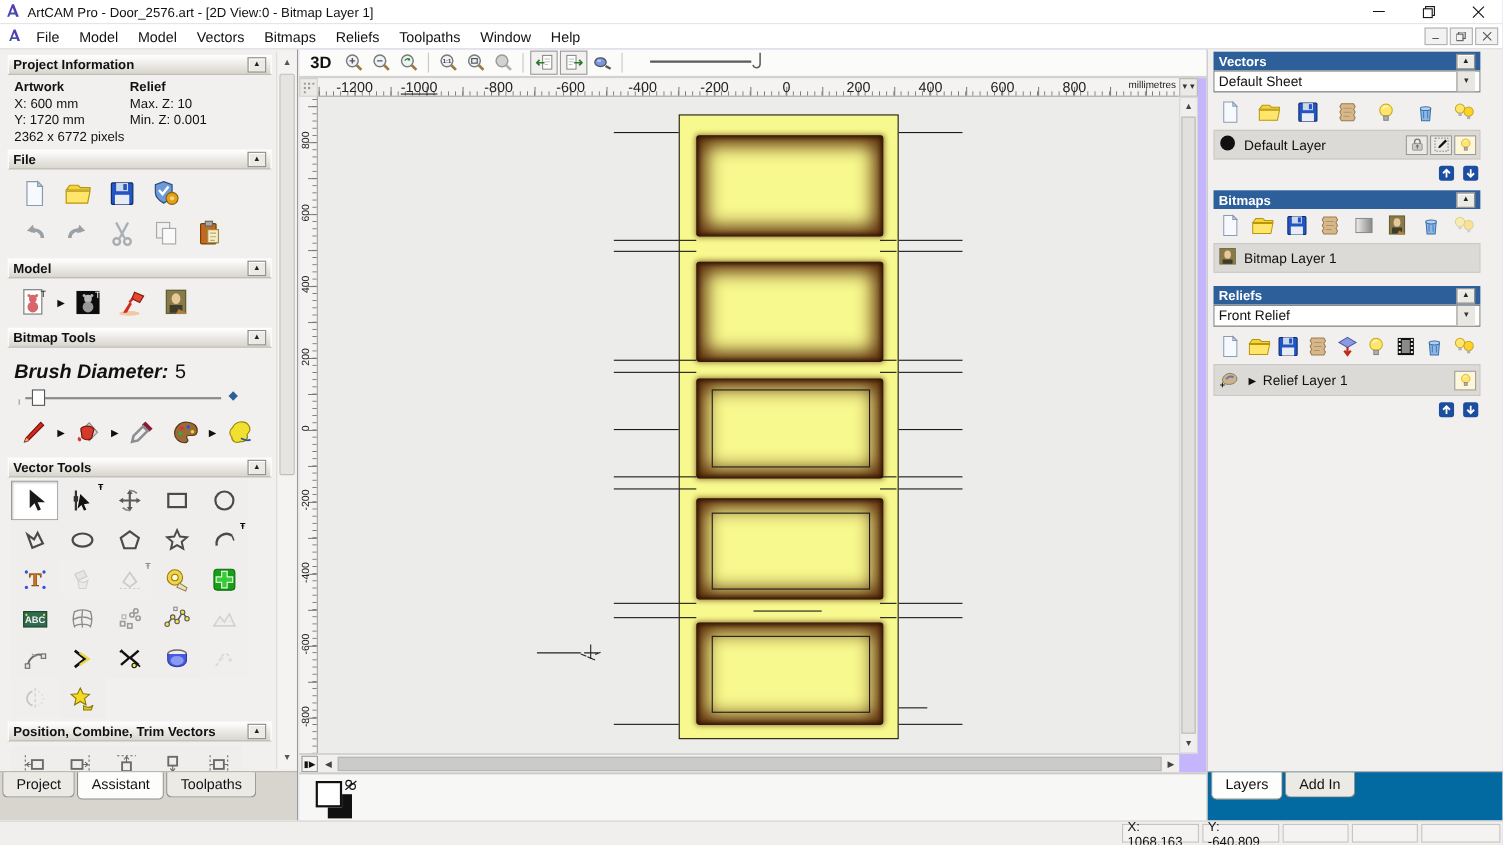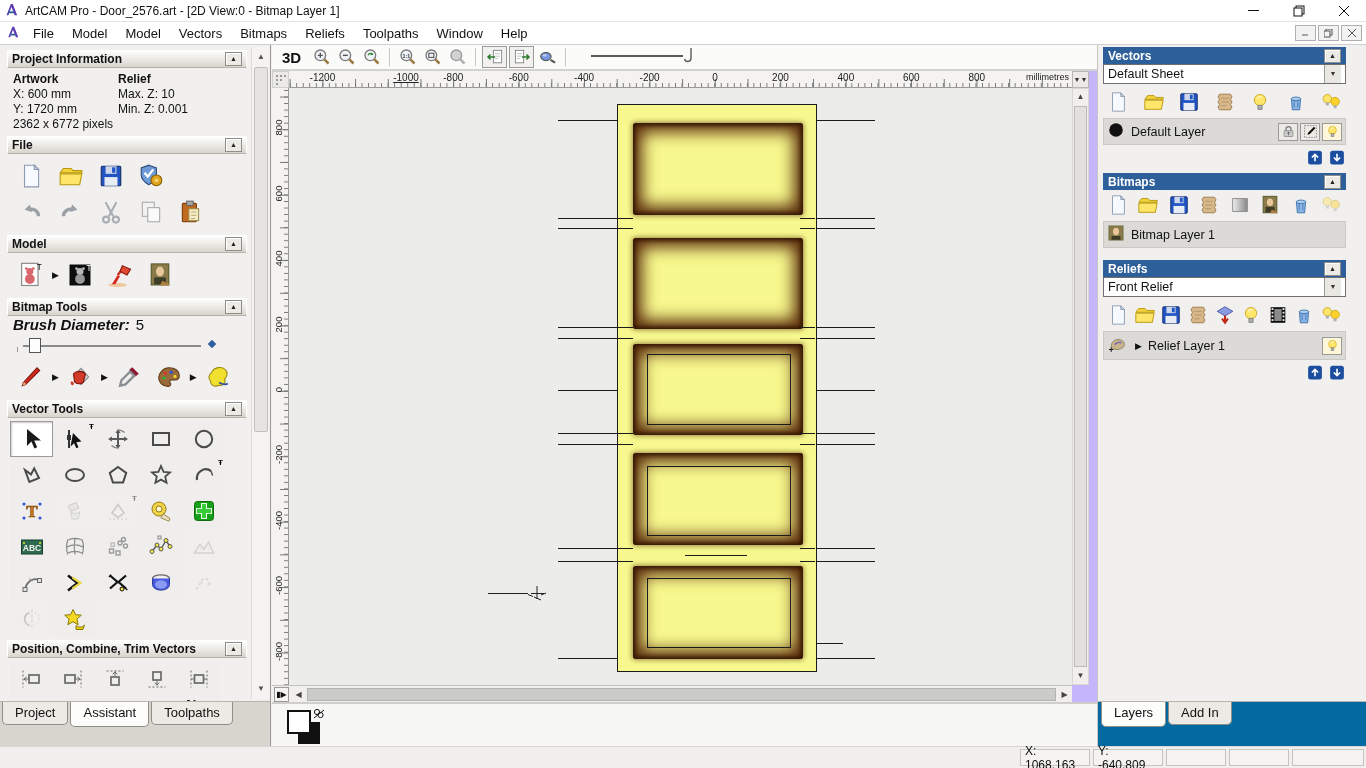--- a/index.html
+++ b/index.html
@@ -24,21 +24,21 @@
   .lp-scroll .sb-btn { position:absolute; left:1px; width:16px; height:16px; text-align:center; font-size:8px; color:#555; line-height:16px; }
   .lp-scroll .sb-up { top:2px; } .lp-scroll .sb-down { bottom:2px; }
   .lp-scroll .sb-thumb { position:absolute; left:2px; top:20px; width:14px; height:56%; background:#e6e4e0; border:1px solid #c2c0bc; border-radius:2px; }
   .sec-h { height:18px; background:linear-gradient(#fefefe,#d8d5cd); border:1px solid #fff; border-bottom:1px solid #b5b2ab; display:flex; align-items:center; font-weight:bold; font-size:12px; padding:0 4px; margin-top:3px; }
   .collapse-btn { margin-left:auto; width:17px; height:14px; background:#eceae4; border:1px solid #8f8d88; box-shadow:inset 1px 1px 0 #fff; font-size:7px; line-height:12px; text-align:center; color:#222; }
   .pi-grid { display:grid; grid-template-columns:105px auto; padding:4px 2px 2px 6px; row-gap:1px; font-size:12px; }
   .pi-grid .b { font-weight:bold; }
   .icon-flow { display:flex; align-items:center; padding:6px 2px 4px 4px; }
   .tool-btn { width:40px; height:32px; display:flex; align-items:center; justify-content:center; position:relative; }
   .flyout { font-size:9px; color:#111; margin:0 1px; }
-  .brush-row { padding:0 2px 0 6px; font-style:italic; font-weight:bold; font-size:15px; }
+  .brush-row { padding:12px 2px 0 6px; font-style:italic; font-weight:bold; font-size:18px; }
   .brush-row .val { font-style:normal; font-weight:normal; margin-left:6px; }
   .slider-row { position:relative; height:18px; margin:4px 6px 0 6px; }
   .slider-track { position:absolute; left:10px; right:40px; top:8px; height:2px; background:#8a8a8a; }
   .slider-thumb { position:absolute; left:16px; top:1px; width:12px; height:15px; background:#fdfdfd; border:1px solid #555; }
   .slider-tick { position:absolute; left:4px; top:10px; width:3px; height:5px; border-left:1px solid #999; }
   .slider-diamond { position:absolute; right:26px; top:4px; width:6px; height:6px; background:#2d5f9a; transform:rotate(45deg); }
   .vt-grid { display:flex; flex-wrap:wrap; padding:3px 0 0 3px; width:230px; }
   .vt-btn { width:43px; height:36px; display:flex; align-items:center; justify-content:center; position:relative; background:#efeeec; }
   .vt-btn.pressed { background:#fff; border:1px solid #9a9a9a; box-shadow:inset 1px 1px 2px #ccc; }
   .vt-btn.faded { opacity:.42; }
@@ -55,21 +55,21 @@
   .center { position:absolute; left:272px; top:45px; width:825px; bottom:22px; background:#c4b5fd; }
   .view-toolbar { position:absolute; top:0; left:0; right:0; height:26px; background:#fbfbfa; border-bottom:2px solid #d4d2cf; display:flex; align-items:center; padding-left:10px; }
   .vtb-3d { font-weight:bold; font-size:15px; margin-right:8px; }
   .vtb-btn { width:25px; height:22px; display:flex; align-items:center; justify-content:center; }
   .vtb-sep { width:1px; height:18px; background:#c9c7c3; margin:0 5px; }
   .vtb-frame { border:1px solid #9a9a9a; background:#f2f1ef; margin:0 1px; }
   .corner-box { position:absolute; top:26px; left:0; width:17px; height:17px; background:#eceae6; border:1px solid #cfcfcf; display:flex; align-items:center; justify-content:center; }
   .hruler { position:absolute; top:26px; left:17px; width:783px; height:17px; background:#f4f3f1; border-bottom:1px solid #9a9a9a;
     background-image:linear-gradient(to right,#777 0 1px,transparent 1px 100%),linear-gradient(to right,#777 0 1px,transparent 1px 100%);
     background-size:32.715px 8px,6.543px 4px; background-repeat:repeat-x; background-position:0.7px bottom,0.7px bottom; }
-  .hruler .rlab { position:absolute; top:1px; transform:translateX(-50%); font-size:10px; color:#222; }
+  .hruler .rlab { position:absolute; top:1px; transform:translateX(-50%); font-size:13px; color:#222; }
   .hruler .runit { position:absolute; right:3px; top:1px; font-size:9px; color:#222; }
   .unit-btn { position:absolute; top:26px; left:800px; width:17px; height:17px; background:#eceae6; border:1px solid #b8b6b2; font-size:7px; text-align:center; line-height:15px; color:#333; }
   .vruler { position:absolute; top:43px; left:0; width:17px; height:597px; background:#f4f3f1; border-right:1px solid #9a9a9a;
     background-image:linear-gradient(to bottom,#777 0 1px,transparent 1px 100%),linear-gradient(to bottom,#777 0 1px,transparent 1px 100%);
     background-size:8px 32.715px,4px 6.543px; background-repeat:repeat-y; background-position:right 8.56px,right 2.02px; }
   .vruler .rlab { position:absolute; left:0px; transform:rotate(-90deg); transform-origin:center; width:30px; text-align:center; font-size:9.5px; color:#222; margin-left:-9px; }
   .canvas { position:absolute; top:43px; left:17px; width:783px; height:597px; background:#ececeb; overflow:hidden; }
   .gline { position:absolute; height:1px; background:#1a1a1a; z-index:1; }
   .gline.over { z-index:3; }
   .door { position:absolute; border:1px solid #1a1a1a; z-index:2; }
@@ -698,21 +698,21 @@
             <rect x="4" y="0" width="2" height="2"></rect>
             <rect x="8" y="0" width="2" height="2"></rect>
             <rect x="0" y="4" width="2" height="2"></rect>
             <rect x="4" y="4" width="2" height="2"></rect>
             <rect x="0" y="8" width="2" height="2"></rect>
           </g>
         </svg>
     </div>
     <div class="hruler" id="hruler">
         <span class="rlab" style="left: 33.42px;">-1200</span>
-        <span class="rlab" style="left: 117px; text-decoration: underline;">-1000</span>
+        <span class="rlab" style="left: 92px; text-decoration: underline;">-1000</span>
         <span class="rlab" style="left: 164.28px;">-800</span>
         <span class="rlab" style="left: 229.71px;">-600</span>
         <span class="rlab" style="left: 295.14px;">-400</span>
         <span class="rlab" style="left: 360.57px;">-200</span>
         <span class="rlab" style="left: 426px;">0</span>
         <span class="rlab" style="left: 491.43px;">200</span>
         <span class="rlab" style="left: 556.86px;">400</span>
         <span class="rlab" style="left: 622.29px;">600</span>
         <span class="rlab" style="left: 687.72px;">800</span>
         <span class="runit">millimetres</span>

